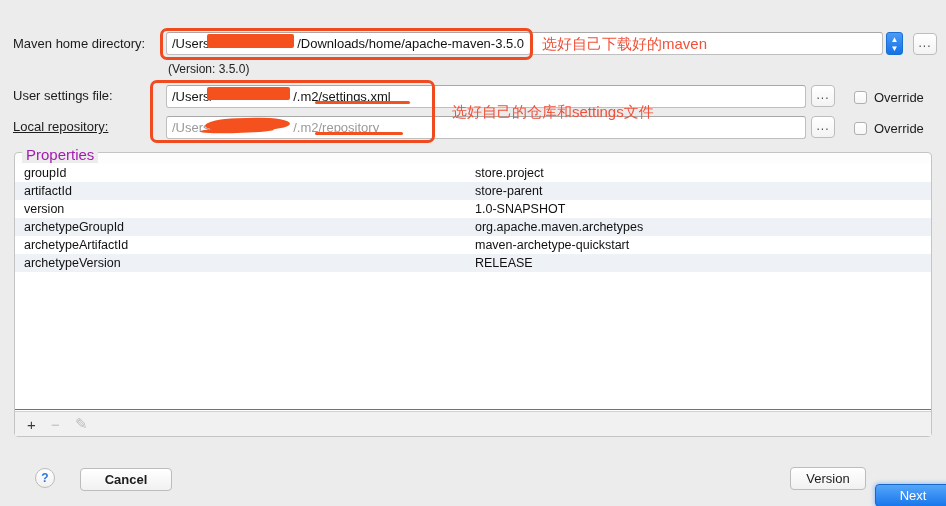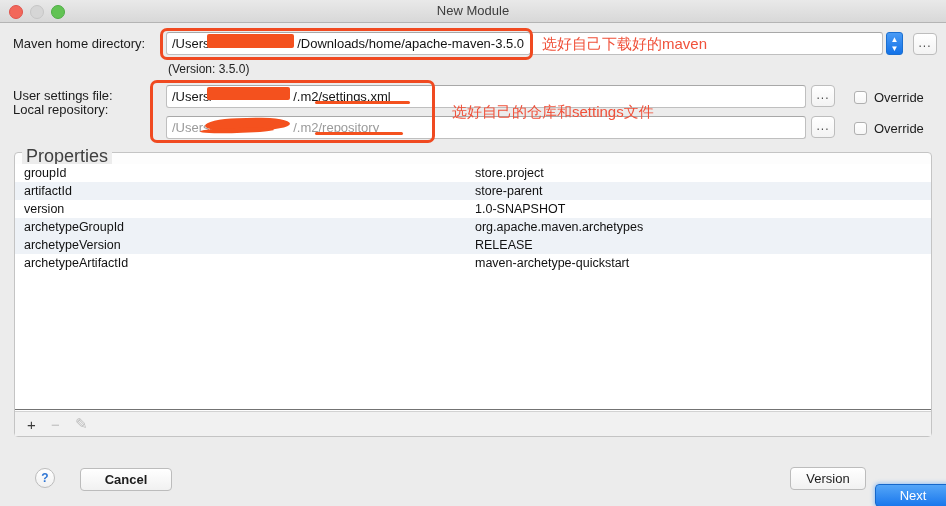--- a/index.html
+++ b/index.html
@@ -142,22 +142,22 @@
   
   .group {
     position: absolute;
     box-sizing: border-box;
     border: 1px solid #c4c4c4;
     border-radius: 4px;
     background: #fdfdfd;
   }
   .group-title {
     position: absolute;
-    font-size: 18px;
-    color: #404040;
+    font-size: 15px;
+    color: #a21caf;
     background: #ececec;
     padding: 0 4px;
     white-space: nowrap;
   }
   .table {
     position: absolute;
     box-sizing: border-box;
     background: #ffffff;
     border-bottom: 1px solid #737373;
     overflow: hidden;
@@ -259,26 +259,20 @@
     height: 3px;
     background: #f4511e;
     border-radius: 2px;
   }
 </style>
 </head>
 <body>
 
 <div id="window">
 
-  <div class="titlebar">
-    <div class="traffic close"></div>
-    <div class="traffic min"></div>
-    <div class="traffic max"></div>
-    <div class="titlebar-title">New Module</div>
-  </div>
 
   <div class="form-label" style="left:13px; top:36px;">Maven home directory:</div>
 
   <div class="textfield" style="left:166px; top:32px; width:365px;">
     <span>/Users/</span><span style="display:inline-block;width:84px;">&nbsp;</span><span>/Downloads/home/apache-maven-3.5.0</span>
   </div>
 
   <div class="textfield" style="left:531px; top:32px; width:352px; border-left:none; border-radius:0 3px 3px 0;"></div>
 
   <div class="combo-arrow" style="left:886px; top:32px;">
@@ -292,21 +286,21 @@
   <div class="form-label" style="left:13px; top:88px;">User settings file:</div>
 
   <div class="textfield" style="left:166px; top:85px; width:640px;">
     <span>/Users/</span><span style="display:inline-block;width:80px;">&nbsp;</span><span>/.m2/settings.xml</span>
   </div>
   <div class="ellipsis-btn" style="left:811px; top:85px;">...</div>
   <div class="checkbox-row" style="left:854px; top:88px;">
     <span class="cbox"></span><span class="cbox-label">Override</span>
   </div>
 
-  <div class="form-label" style="left:13px; top:102px;">Local repository:</div>
+  <div class="form-label" style="left:13px; top:119px;text-decoration:underline;">Local repository:</div>
 
   <div class="textfield muted" style="left:166px; top:116px; width:640px;">
     <span>/Users/</span><span style="display:inline-block;width:80px;">&nbsp;</span><span>/.m2/repository</span>
   </div>
   <div class="ellipsis-btn" style="left:811px; top:116px;">...</div>
   <div class="checkbox-row" style="left:854px; top:119px;">
     <span class="cbox"></span><span class="cbox-label">Override</span>
   </div>
 
   <div class="group" style="left:14px; top:152px; width:918px; height:285px;"></div>
@@ -322,27 +316,27 @@
       <span class="tval">store-parent</span>
     </div>
     <div class="trow odd">
       <span class="tkey">version</span>
       <span class="tval">1.0-SNAPSHOT</span>
     </div>
     <div class="trow even">
       <span class="tkey">archetypeGroupId</span>
       <span class="tval">org.apache.maven.archetypes</span>
     </div>
+    <div class="trow odd">
+      <span class="tkey">archetypeArtifactId</span>
+      <span class="tval">maven-archetype-quickstart</span>
+    </div>
     <div class="trow even">
       <span class="tkey">archetypeVersion</span>
       <span class="tval">RELEASE</span>
-    </div>
-    <div class="trow odd">
-      <span class="tkey">archetypeArtifactId</span>
-      <span class="tval">maven-archetype-quickstart</span>
     </div>
   </div>
 
   <div class="table-toolbar" style="left:15px; top:411px; width:916px; height:25px;">
     <span class="tb-icon" style="left:12px; top:5px;">+</span>
     <span class="tb-icon disabled" style="left:36px; top:5px;">−</span>
     <span class="tb-icon disabled" style="left:60px; top:4px;">✎</span>
   </div>
 
   <div class="help-btn" style="left:35px; top:468px;">?</div>

